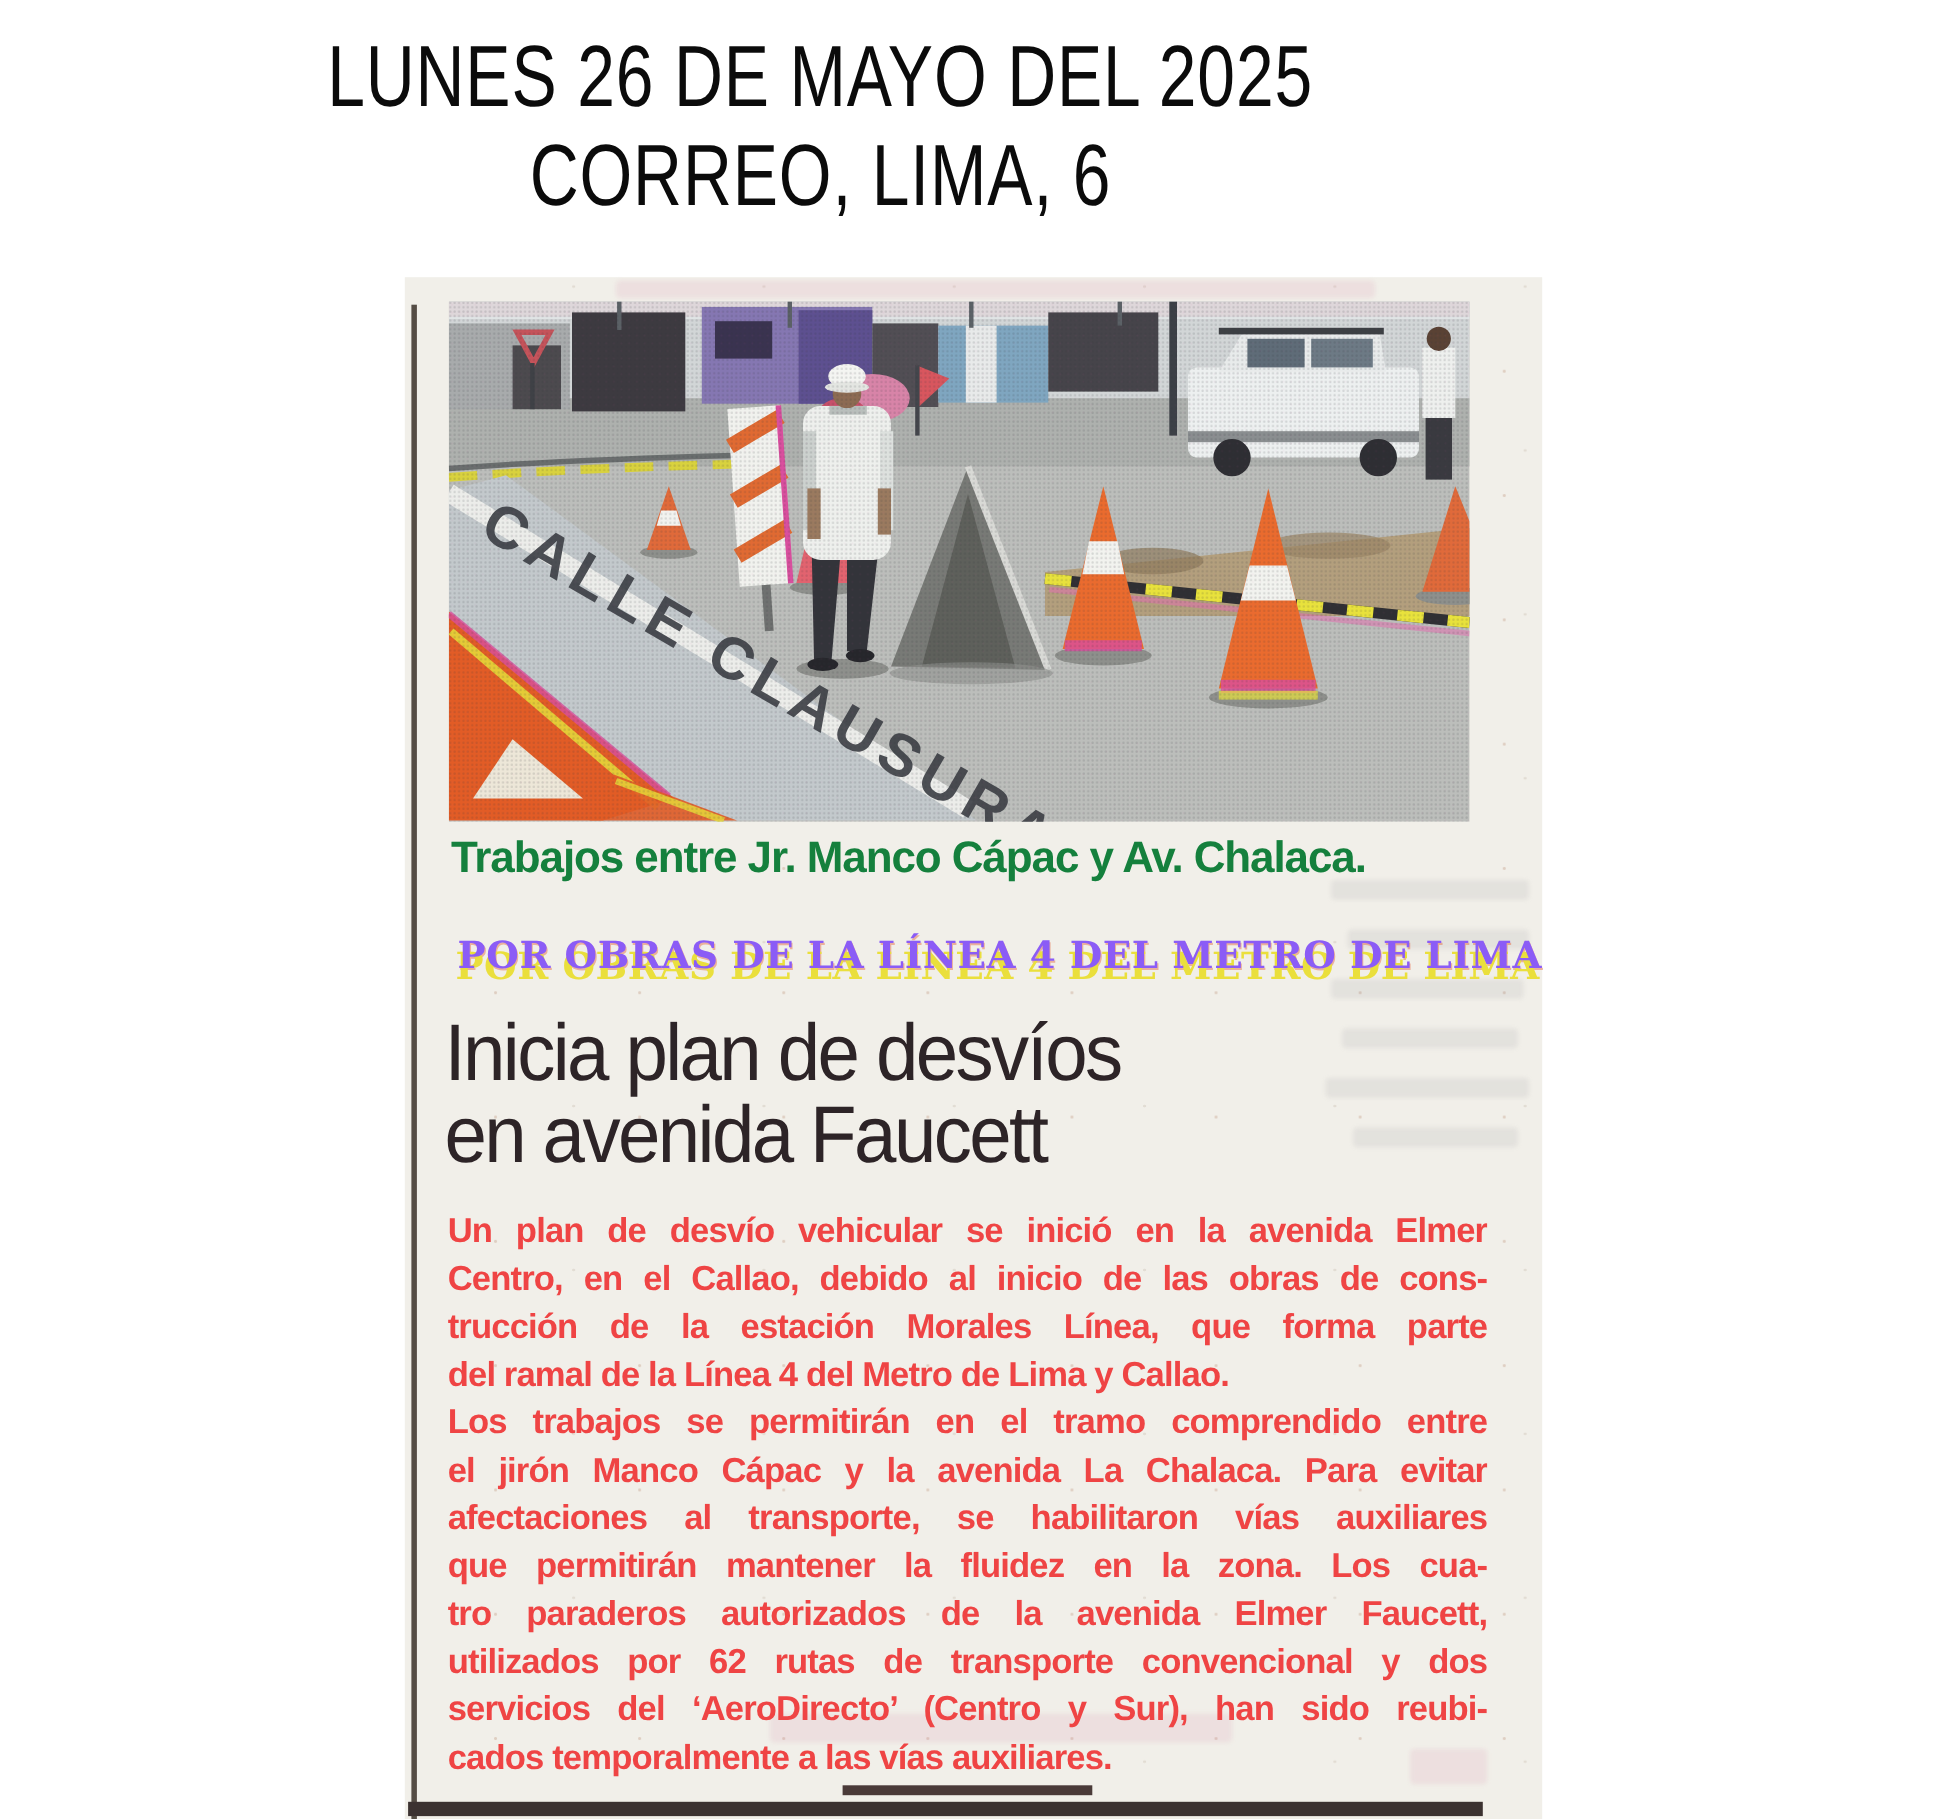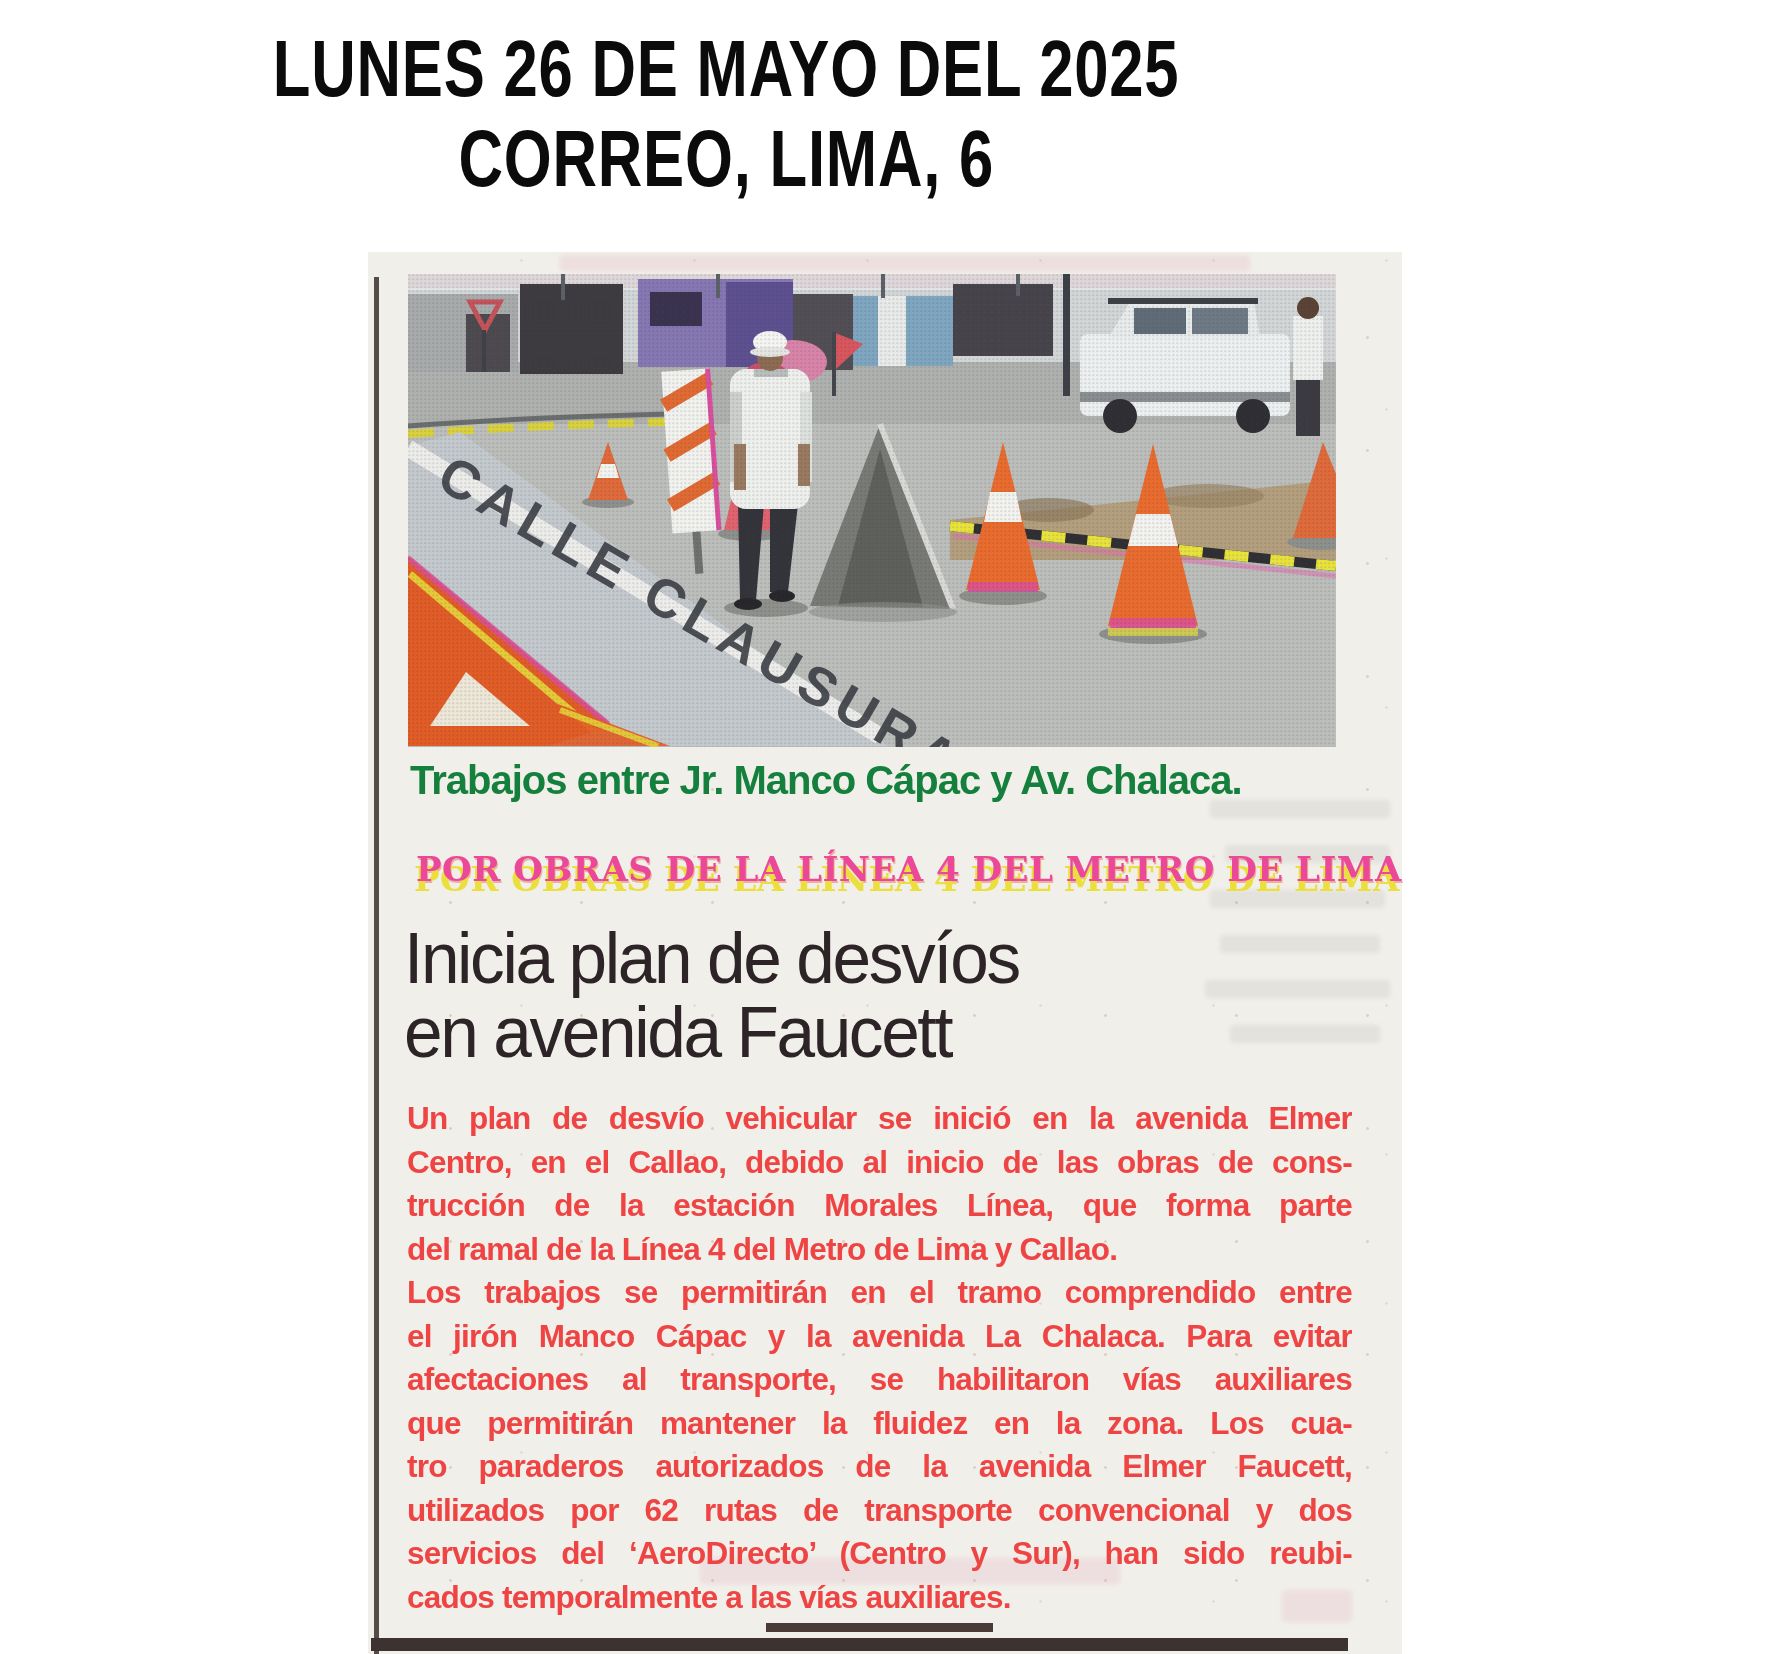--- a/index.html
+++ b/index.html
@@ -3,21 +3,21 @@
 <meta charset="utf-8">
 <style>
   html,body{margin:0;padding:0;}
   body{
     width:1772px;height:1654px;position:relative;overflow:hidden;
     background:#ffffff;font-family:"Liberation Sans",sans-serif;
   }
   
   .page-header{
     position:absolute;left:0;top:24px;width:1452px;text-align:center;
-    color:#0b0b0b;font-size:79px;line-height:90px;font-weight:700;
+    color:#0b0b0b;font-size:79px;line-height:90px;font-weight:400;padding-left:20px;
   }
   .page-header .ln{
     display:inline-block;transform:scaleX(0.78);transform-origin:center;
     white-space:nowrap;letter-spacing:1px;
   }
   
   .paper{
     position:absolute;left:368px;top:252px;width:1034px;height:1402px;
     background-color:#f1efe9;
     background-image:
@@ -32,21 +32,21 @@
   }
   .photo{position:absolute;left:408px;top:274px;width:928px;height:473px;}
   .caption{
     position:absolute;left:410px;top:758px;width:935px;
     font-size:40px;font-weight:bold;color:#15803d;letter-spacing:-1px;
     white-space:nowrap;
   }
   .kicker{
     position:absolute;left:416px;top:849px;white-space:nowrap;
     font-family:"DejaVu Serif",serif;font-weight:bold;font-size:34px;
-    color:#ec4899;letter-spacing:0.5px;
+    color:#8b5cf6;letter-spacing:0.5px;
     text-shadow:-2px 10px 0 #eadf3c, 1px 2px 0 rgba(228,100,60,0.45);
   }
   .headline{
     position:absolute;left:404px;top:921px;color:#2d2427;
     font-size:73px;line-height:74px;font-weight:normal;letter-spacing:-2.5px;
   }
   .headline .ln{display:block;transform:scaleX(0.95);transform-origin:left;white-space:nowrap;}
   .body-text{
     position:absolute;left:407px;top:1097px;width:945px;
     font-size:31.5px;line-height:43.5px;font-weight:bold;

